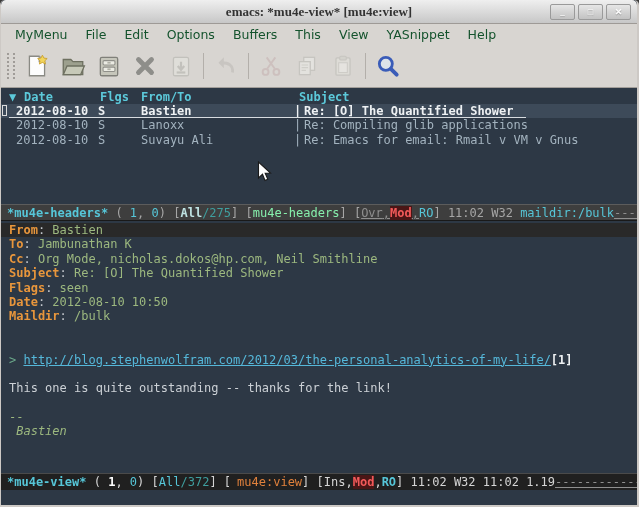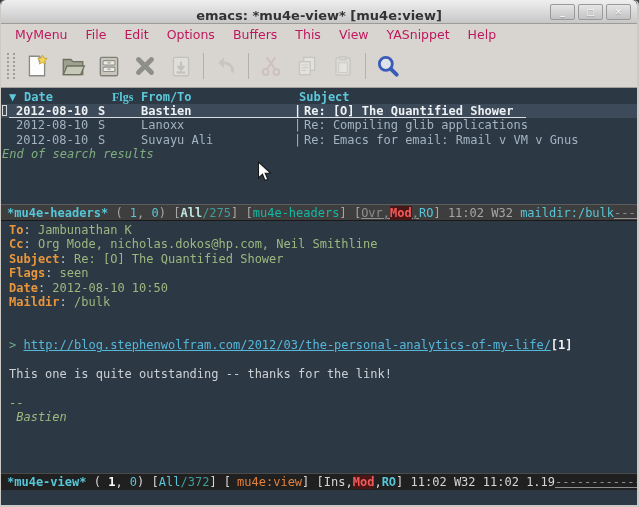--- a/index.html
+++ b/index.html
@@ -4,61 +4,61 @@
 <style>
   html,body{margin:0;padding:0;background:#3a3a3a;}
   *{box-sizing:border-box;}
   .frame{position:relative;width:639px;height:507px;overflow:hidden;
          background:#2d3845;border-left:1px solid #cdc9c5;border-right:2px solid #cdc9c5;
          border-bottom:2px solid #cdc9c5;border-radius:5px 5px 0 0;
          font-family:"DejaVu Sans",sans-serif;}
   
   .titlebar{height:24px;background:linear-gradient(#efefef,#c7c7c7);
             border-bottom:1px solid #9e9a96;border-radius:5px 5px 0 0;
-            display:flex;align-items:flex-end;position:relative;}
+            display:flex;align-items:center;position:relative;font-family:Liberation Serif, serif;}
   .title{flex:1;text-align:center;font-weight:bold;font-size:13px;color:#333;}
   .win-buttons{position:absolute;right:6px;top:4px;display:flex;gap:3px;}
   .wbtn{width:25px;height:16px;background:linear-gradient(#e6e6e6,#c2c2c2);
         border:1px solid #9a9a9a;border-radius:2px;color:#fdfdfd;font-size:9px;
         font-weight:bold;display:flex;align-items:center;justify-content:center;
         text-shadow:0 1px 1px #999;}
   
   .menubar{height:21px;background:#d8d5d1;display:flex;align-items:center;
-           padding-left:5px;font-size:12.5px;color:#be185d;}
+           padding-left:5px;font-size:12.5px;color:#14532d;}
   .menu-item{padding:2px 9px;white-space:pre;}
   
   .toolbar{height:43px;background:#d8d5d1;border-bottom:1px solid #a39f9a;
            display:flex;align-items:center;padding:0 4px;}
   .grip{width:8px;height:26px;border-left:2px dotted #a09c98;border-right:2px dotted #a09c98;margin:0 4px 0 2px;}
   .tbtn{width:36px;height:36px;display:flex;align-items:center;justify-content:center;}
   .tsep{width:1px;height:26px;background:#b3afaa;margin:0 4px;}
   .dis{opacity:.45;}
   
   .content{position:absolute;top:89px;left:0;right:0;bottom:0;display:flex;flex-direction:column;
            background:#2d3845;font-family:"DejaVu Sans Mono",monospace;font-size:12px;}
   .headers-window{height:115px;position:relative;padding-top:1px;}
   .hline{position:relative;height:14.2px;line-height:14.2px;white-space:pre;}
   .colhdr{color:#5cc9da;font-weight:bold;}
   .pos{position:absolute;top:0;}
-  .x-arrow{left:8px;} .x-datehdr{left:23px;} .x-flgshdr{left:111px;font-family:Liberation Serif, serif;}
+  .x-arrow{left:8px;} .x-datehdr{left:23px;} .x-flgshdr{left:99px;}
   .x-fromhdr{left:140px;} .x-subjhdr{left:298px;}
   .x-date{left:15px;} .x-flag{left:97px;} .x-from{left:140px;}
   .x-sep{left:293px;} .x-subj{left:303px;}
   .hrow{color:#a3b3bf;}
   .row-selected{background:#3d4a59;color:#eef1f3;font-weight:bold;}
   .sel-underline{position:absolute;left:8px;width:517px;bottom:0;height:0;border-bottom:1px solid #d8dce0;}
   .fringe-box{position:absolute;left:1px;top:16px;width:5px;height:11px;border:1px solid #dcdcdc;}
   .end-msg{color:#7fae7f;font-style:italic;padding-left:1px;}
   
   .modeline{height:17px;line-height:16px;white-space:pre;overflow:hidden;padding:0 6px;flex:none;}
   .ml-top{background:#3e3e3e;color:#a6a6a6;border-top:1px solid #5c5c5c;border-bottom:1px solid #191919;}
   .ml-bot{background:#202020;color:#d6d6d6;border-top:1px solid #4a4a4a;}
   .cyb{color:#56c6d8;font-weight:bold;} .cy{color:#56c6d8;}
   .teal{color:#3f9f9f;} .pale-b{color:#bfe3e3;font-weight:bold;}
-  .dimorange{color:#14b8a6;} .brorange{color:#e0813c;margin-left:6px;}
+  .dimorange{color:#86efac;} .brorange{color:#e0813c;margin-left:6px;}
   .gry{color:#8f8f8f;text-decoration:underline;} .wb{color:#ffffff;font-weight:bold;}
   .mod{color:#f25a5a;background:#4a1616;font-weight:bold;}
   
   .view-window{height:252px;overflow:hidden;padding-top:2px;}
   .line{height:14.4px;line-height:14.4px;white-space:pre;padding-left:8px;color:#ccd1d6;}
   .hl{background:#292929;}
   .fl{color:#e8963c;font-weight:bold;} .fc{color:#c2c7cc;} .fv{color:#9cb87f;}
   .quote{color:#6aa88a;}
   .link{color:#55b8da;text-decoration:underline;cursor:pointer;}
   .fn{color:#eef1f3;font-weight:bold;}
@@ -191,27 +191,27 @@
         <span class="pos x-sep">|</span>
         <span class="pos x-subj">Re: Compiling glib applications</span>
       </div>
       <div class="hline hrow">
         <span class="pos x-date">2012-08-10</span>
         <span class="pos x-flag">S</span>
         <span class="pos x-from">Suvayu Ali</span>
         <span class="pos x-sep">|</span>
         <span class="pos x-subj">Re: Emacs for email: Rmail v VM v Gnus</span>
       </div>
-      <div class="hline end-msg">End of search results</div>
       <div class="fringe-box"></div>
     </div>
 
     <div class="modeline ml-top"><span class="cyb">*mu4e-headers*</span><span> ( </span><span class="cy">1</span><span>, </span><span class="cy">0</span><span>) [</span><span class="pale-b">All</span><span class="teal">/275</span><span>] [</span><span class="dimorange">mu4e-headers</span><span>] [</span><span class="gry">Ovr</span><span class="gry">,</span><span class="mod">Mod</span><span class="gry">,</span><span class="cy">RO</span><span>] </span><span>11:02 W32 </span><span class="cy">maildir:/bulk</span><span class="gry">--------</span></div>
 
     <div class="view-window">
+      <div class="line hl"><span class="fl">From</span><span class="fc">: </span><span class="fv">Bastien</span></div>
       <div class="line"><span class="fl">To</span><span class="fc">: </span><span class="fv">Jambunathan K</span></div>
       <div class="line"><span class="fl">Cc</span><span class="fc">: </span><span class="fv">Org Mode, nicholas.dokos@hp.com, Neil Smithline</span></div>
       <div class="line"><span class="fl">Subject</span><span class="fc">: </span><span class="fv">Re: [O] The Quantified Shower</span></div>
       <div class="line"><span class="fl">Flags</span><span class="fc">: </span><span class="fv">seen</span></div>
       <div class="line"><span class="fl">Date</span><span class="fc">: </span><span class="fv">2012-08-10 10:50</span></div>
       <div class="line"><span class="fl">Maildir</span><span class="fc">: </span><span class="fv">/bulk</span></div>
       <div class="line"></div>
       <div class="line"></div>
       <div class="line"><span class="quote">&gt; </span><span class="link">http://blog.stephenwolfram.com/2012/03/the-personal-analytics-of-my-life/</span><span class="fn">[1]</span></div>
       <div class="line"></div>

